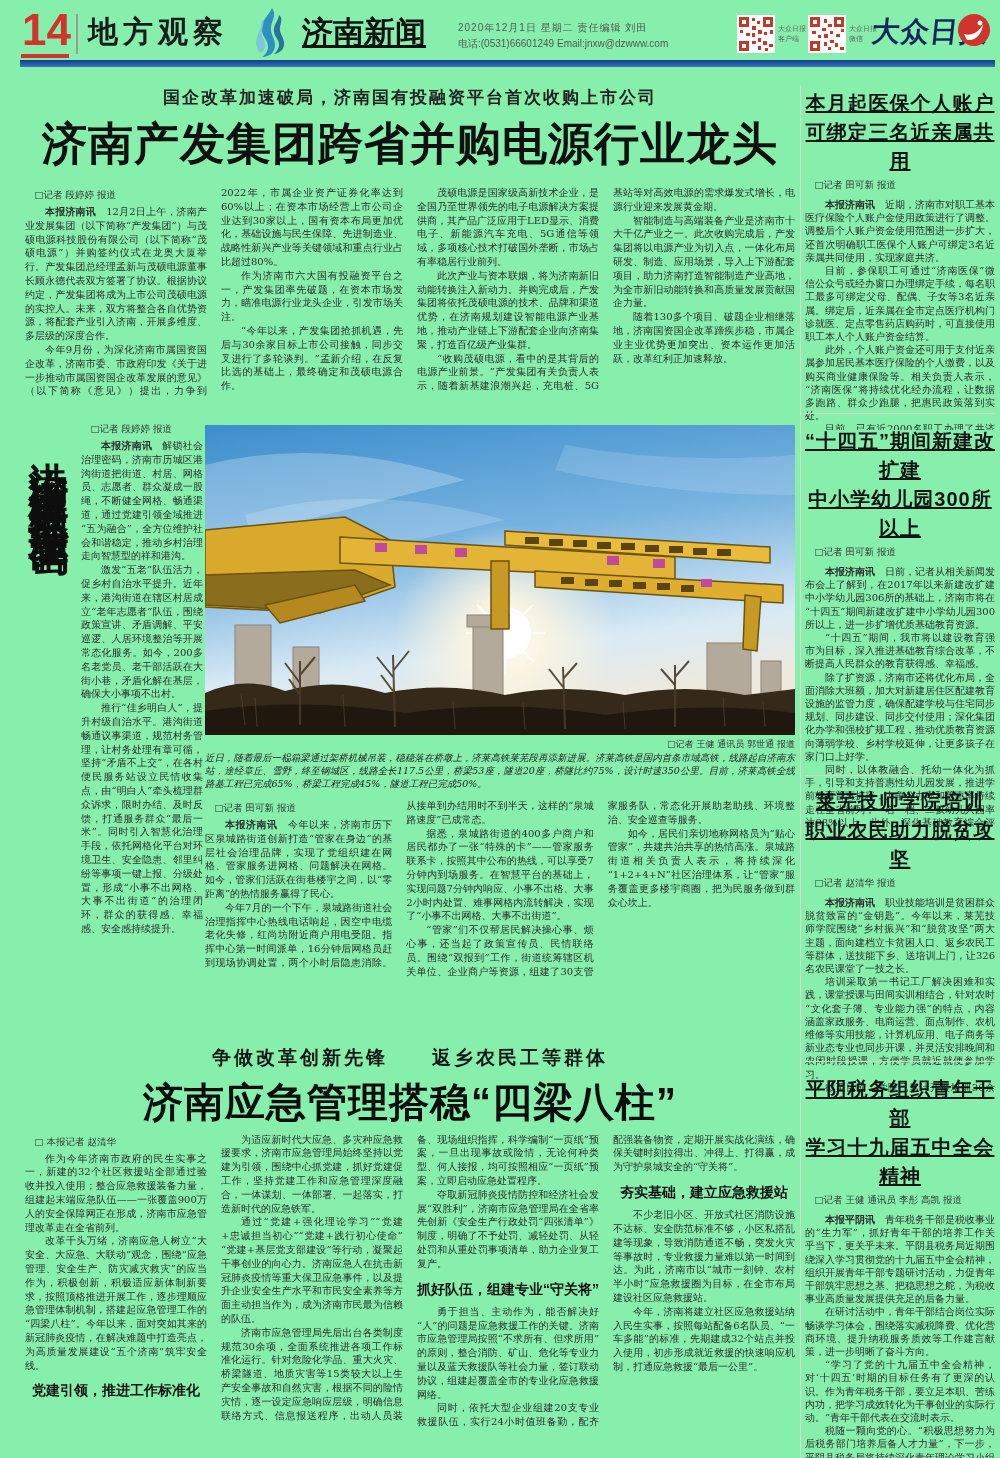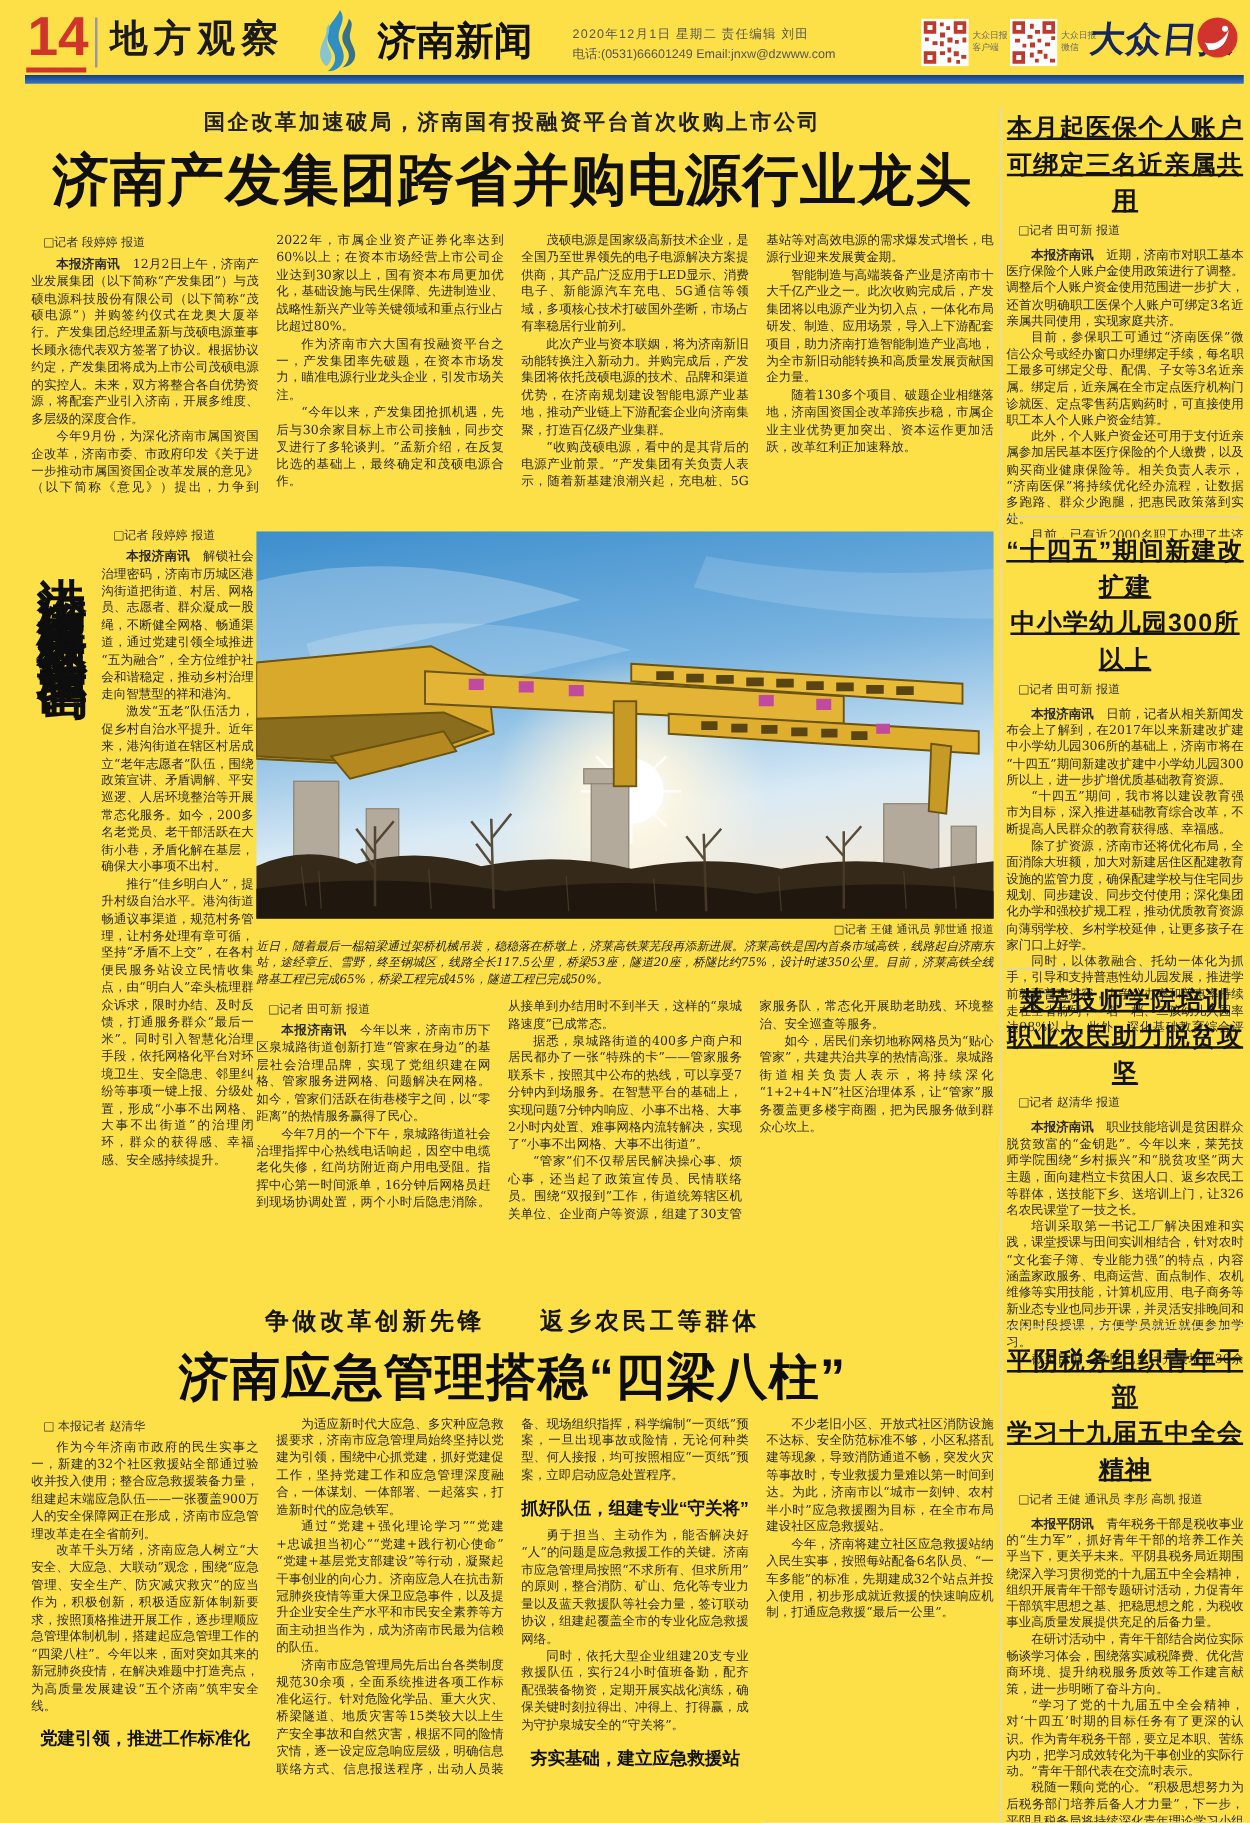--- a/index.html
+++ b/index.html
@@ -1,23 +1,23 @@
 <!DOCTYPE html>
 <html lang="zh"><head>
 <meta charset="utf-8">
 <style>
   html,body{margin:0;padding:0;background:#e8e6e0;}
-  #paper{position:relative;width:1000px;height:1458px;background:#fde047;margin:0 auto;overflow:hidden;
+  #paper{position:relative;width:1000px;height:1458px;background:#86efac;margin:0 auto;overflow:hidden;
          font-family:"DejaVu Serif","Liberation Serif",serif;color:#2a2a2a;}
   
   .pageno{position:absolute;left:22px;top:8px;font:900 44px/1 "Liberation Sans",sans-serif;color:#d0342c;}
   .pageno-rule{position:absolute;left:21px;top:54px;width:48px;height:4px;background:#d0342c;}
   .head-div{position:absolute;left:76px;top:14px;width:2px;height:40px;background:#9a9a9a;}
   .section-name{position:absolute;left:88px;top:17px;font:900 30px/1 "Liberation Sans",sans-serif;color:#1b1b1b;letter-spacing:5px;}
-  .edition-name{position:absolute;left:302px;top:17px;font:900 31px/1 "Liberation Sans",sans-serif;color:#111;}
+  .edition-name{position:absolute;left:302px;top:17px;font:900 31px/1 "Liberation Sans",sans-serif;color:#111;text-decoration:underline;}
   .spring-icon{position:absolute;left:248px;top:5px;}
   .dateline{position:absolute;left:458px;top:23px;font:10px/1 "Liberation Sans",sans-serif;color:#555;letter-spacing:1px;}
   .contactline{position:absolute;left:458px;top:39px;font:10px/1 "Liberation Sans",sans-serif;color:#555;}
   .qr{position:absolute;top:15px;display:flex;align-items:center;gap:3px;}
   .qr-label{font:7px/1.4 "Liberation Sans",sans-serif;color:#666;}
   .masthead{position:absolute;left:872px;top:18px;font:900 28px/1 "DejaVu Serif",serif;color:#15265c;transform:skewX(-6deg);letter-spacing:1px;}
   .mast-badge{position:absolute;left:958px;top:14px;width:32px;height:32px;border-radius:50%;background:#d0342c;}
   .mast-badge svg{display:block;}
   .top-bar{position:absolute;left:20px;top:60px;width:975px;height:7px;background:linear-gradient(#0f3e86,#3a75bd);}
   
@@ -354,20 +354,21 @@
     <div class="em-headline">济南应急管理搭稳“四梁八柱”</div>
     <div class="bodytext">
       <div class="byline">□ 本报记者 赵清华</div>
       <div>
           <p class="para">作为今年济南市政府的民生实事之一，新建的32个社区救援站全部通过验收并投入使用；整合应急救援装备力量，组建起末端应急队伍——一张覆盖900万人的安全保障网正在形成，济南市应急管理改革走在全省前列。</p>
           <p class="para">改革千头万绪，济南应急人树立“大安全、大应急、大联动”观念，围绕“应急管理、安全生产、防灾减灾救灾”的应当作为，积极创新，积极适应新体制新要求，按照顶格推进开展工作，逐步理顺应急管理体制机制，搭建起应急管理工作的“四梁八柱”。今年以来，面对突如其来的新冠肺炎疫情，在解决难题中打造亮点，为高质量发展建设“五个济南”筑牢安全线。</p>
           <h4 class="subhead">党建引领，推进工作标准化</h4>
           <p class="para">为适应新时代大应急、多灾种应急救援要求，济南市应急管理局始终坚持以党建为引领，围绕中心抓党建，抓好党建促工作，坚持党建工作和应急管理深度融合，一体谋划、一体部署、一起落实，打造新时代的应急铁军。</p>
           <p class="para">通过“党建+强化理论学习”“党建+忠诚担当初心”“党建+践行初心使命”“党建+基层党支部建设”等行动，凝聚起干事创业的向心力。济南应急人在抗击新冠肺炎疫情等重大保卫应急事件，以及提升企业安全生产水平和市民安全素养等方面主动担当作为，成为济南市民最为信赖的队伍。</p>
           <p class="para">济南市应急管理局先后出台各类制度规范30余项，全面系统推进各项工作标准化运行。针对危险化学品、重大火灾、桥梁隧道、地质灾害等15类较大以上生产安全事故和自然灾害，根据不同的险情灾情，逐一设定应急响应层级，明确信息联络方式、信息报送程序，出动人员装备、现场组织指挥，科学编制“一页纸”预案，一旦出现事故或险情，无论何种类型、何人接报，均可按照相应“一页纸”预案，立即启动应急处置程序。</p>
+          <p class="para">夺取新冠肺炎疫情防控和经济社会发展“双胜利”，济南市应急管理局在全省率先创新《安全生产行政处罚“四张清单”》制度，明确了不予处罚、减轻处罚、从轻处罚和从重处罚事项清单，助力企业复工复产。</p>
           <h4 class="subhead">抓好队伍，组建专业“守关将”</h4>
           <p class="para">勇于担当、主动作为，能否解决好“人”的问题是应急救援工作的关键。济南市应急管理局按照“不求所有、但求所用”的原则，整合消防、矿山、危化等专业力量以及蓝天救援队等社会力量，签订联动协议，组建起覆盖全市的专业化应急救援网络。</p>
           <p class="para">同时，依托大型企业组建20支专业救援队伍，实行24小时值班备勤，配齐配强装备物资，定期开展实战化演练，确保关键时刻拉得出、冲得上、打得赢，成为守护泉城安全的“守关将”。</p>
           <h4 class="subhead">夯实基础，建立应急救援站</h4>
           <p class="para">不少老旧小区、开放式社区消防设施不达标、安全防范标准不够，小区私搭乱建等现象，导致消防通道不畅，突发火灾等事故时，专业救援力量难以第一时间到达。为此，济南市以“城市一刻钟、农村半小时”应急救援圈为目标，在全市布局建设社区应急救援站。</p>
           <p class="para">今年，济南将建立社区应急救援站纳入民生实事，按照每站配备6名队员、“一车多能”的标准，先期建成32个站点并投入使用，初步形成就近救援的快速响应机制，打通应急救援“最后一公里”。</p>
         </div>
     </div>
   </div>
 

